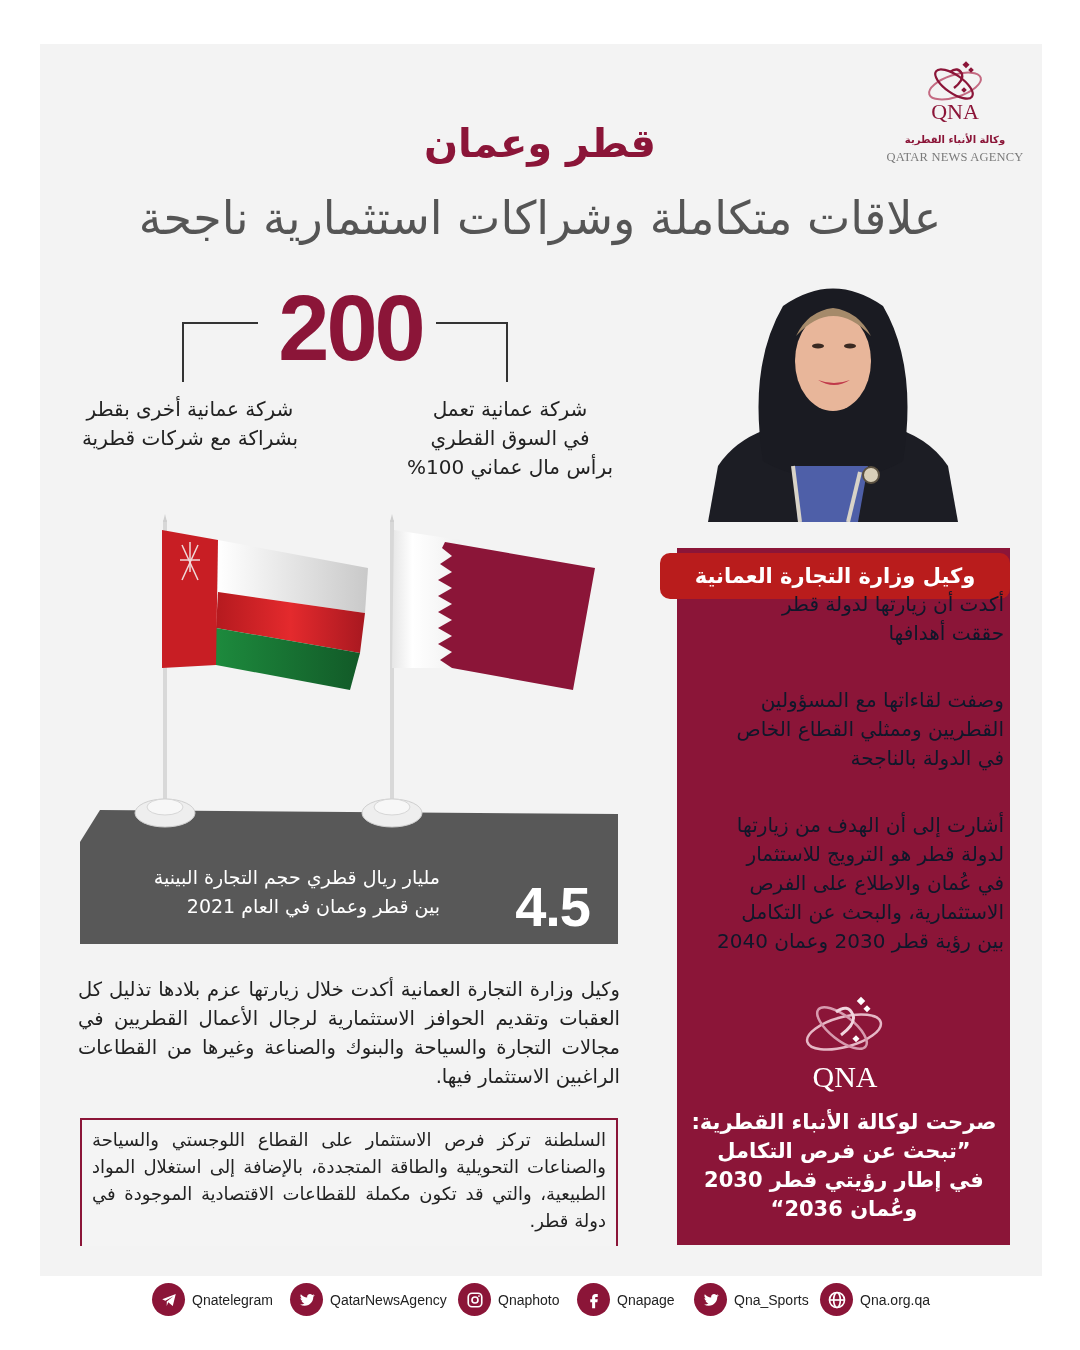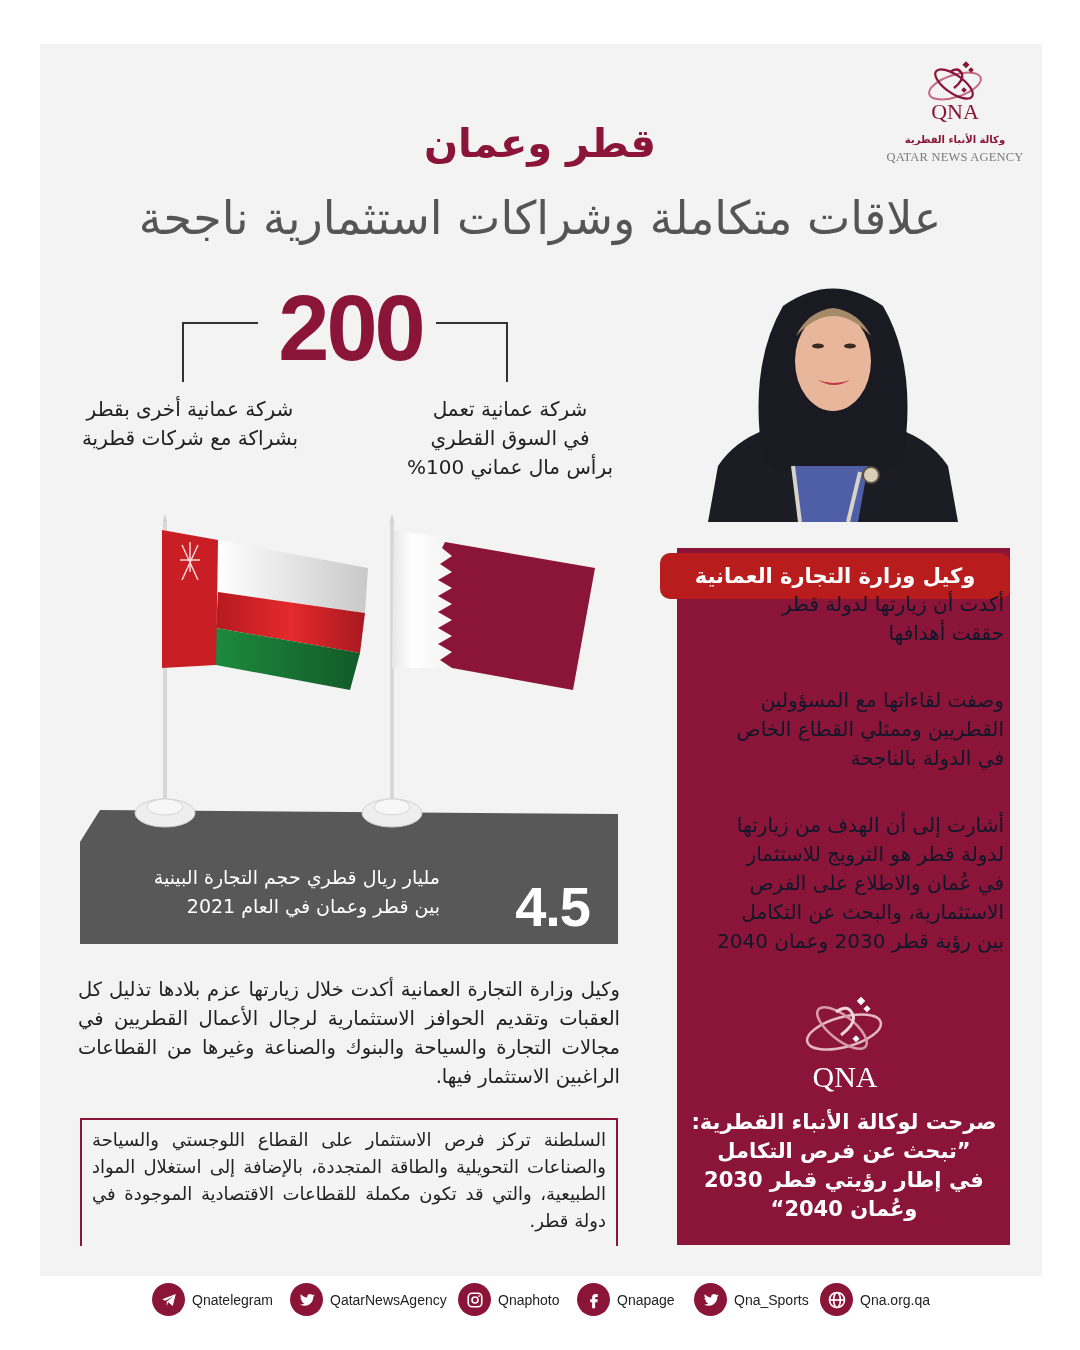--- a/index.html
+++ b/index.html
@@ -145,21 +145,21 @@
     <rect x="65" y="14" width="5" height="5" fill="#fff" transform="rotate(45 67 16)"></rect>
     <rect x="54" y="44" width="5" height="5" fill="#fff" transform="rotate(45 56 46)"></rect>
   </svg>
   <div class="qna">QNA</div>
 </div>
 
 <div class="abs side-quote rtl" style="top:1108px;">
   <div>صرحت لوكالة الأنباء القطرية:</div>
   <div>”تبحث عن فرص التكامل</div>
   <div>في إطار رؤيتي قطر 2030</div>
-  <div>وعُمان 2040“</div>
+  <div>وعُمان 2036“</div>
 </div>
 
 <svg class="abs band" width="538" height="136" viewBox="0 0 538 136">
   <polygon points="20,2 538,6 538,136 0,136 0,34" fill="#585858"></polygon>
 </svg>
 
 <svg class="abs flags" width="490" height="330" viewBox="0 0 490 330">
   <defs>
     <linearGradient id="wg" x1="0" x2="1">
         <stop offset="0" stop-color="#ffffff"></stop>

